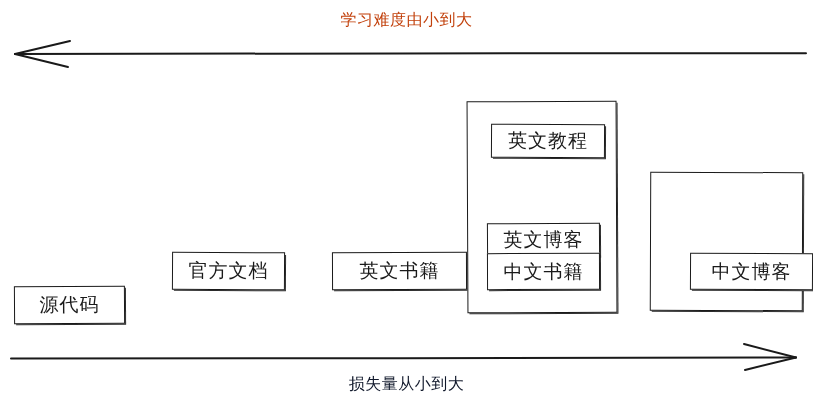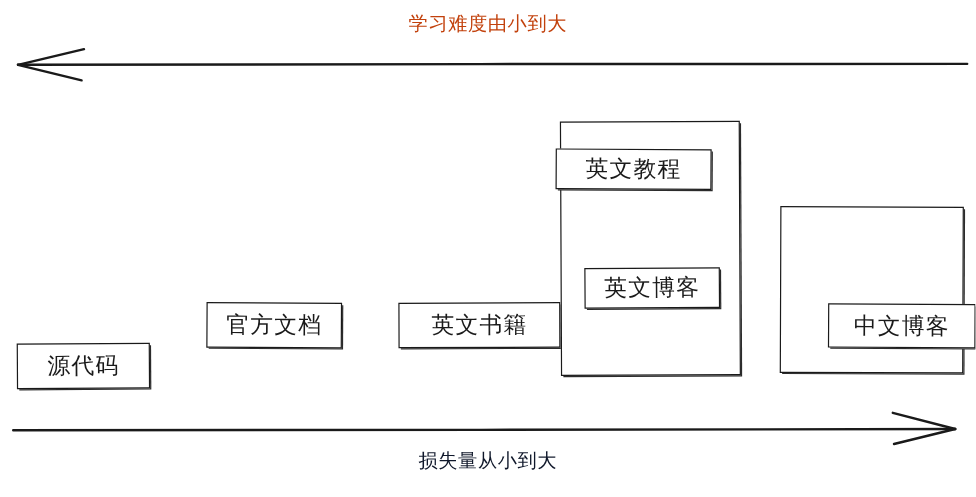--- a/index.html
+++ b/index.html
@@ -113,28 +113,31 @@
   <div class="node-box skew-a" id="node-source-code" style="left: 14px; top: 253px; width: 111px; height: 38px; border-color: rgb(26, 26, 26);">
     <span class="box-label">源代码</span>
   </div>
 
   <div class="node-box skew-c" id="node-english-books" style="left: 332px; top: 252px; width: 135px; height: 38px; border-color: rgb(26, 26, 26);">
     <span class="box-label">英文书籍</span>
   </div>
 
   <div class="group-box skew-a" id="group-english" style="left: 467px; top: 101px; width: 150px; height: 212px; border-color: rgb(26, 26, 26);"></div>
 
-  <div class="node-box skew-b" id="node-english-tutorial" style="left: 463px; top: 124px; width: 130px; height: 34px; border-color: rgb(26, 26, 26);">
+  <div class="node-box skew-b" id="node-english-tutorial" style="left: 491px; top: 124px; width: 114px; height: 34px; border-color: rgb(26, 26, 26);">
     <span class="box-label">英文教程</span>
   </div>
 
   <div class="node-box skew-a" id="node-english-blog" style="left: 487px; top: 190px; width: 113px; height: 34px; border-color: rgb(26, 26, 26);">
     <span class="box-label">英文博客</span>
   </div>
 
+  <div class="node-box skew-c" id="node-chinese-books" style="left: 487px; top: 253px; width: 113px; height: 37px; border-color: rgb(26, 26, 26);">
+    <span class="box-label">中文书籍</span>
+  </div>
 
   <div class="group-box skew-b" id="group-chinese" style="left: 650px; top: 172px; width: 153px; height: 139px; border-color: rgb(26, 26, 26);"></div>
 
 
   <div class="node-box skew-b" id="node-chinese-blog" style="left: 662px; top: 253px; width: 123px; height: 37px; border-color: rgb(26, 26, 26); margin-left: 28px;">
     <span class="box-label">中文博客</span>
   </div>
 
 </div>
 

